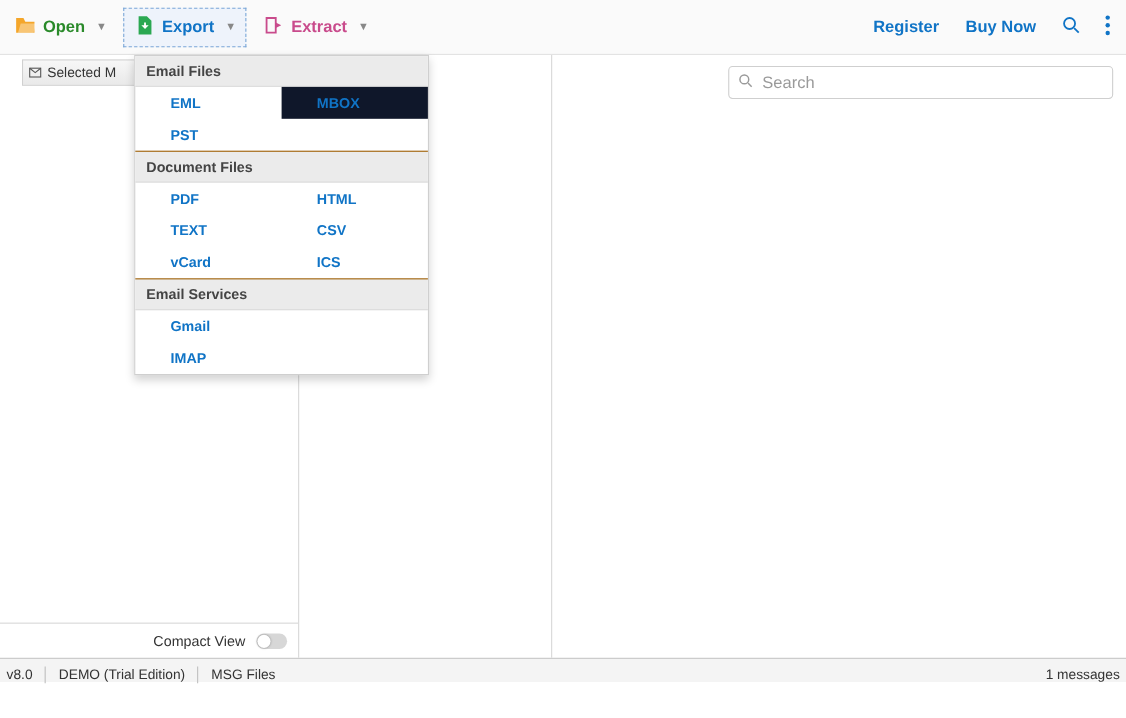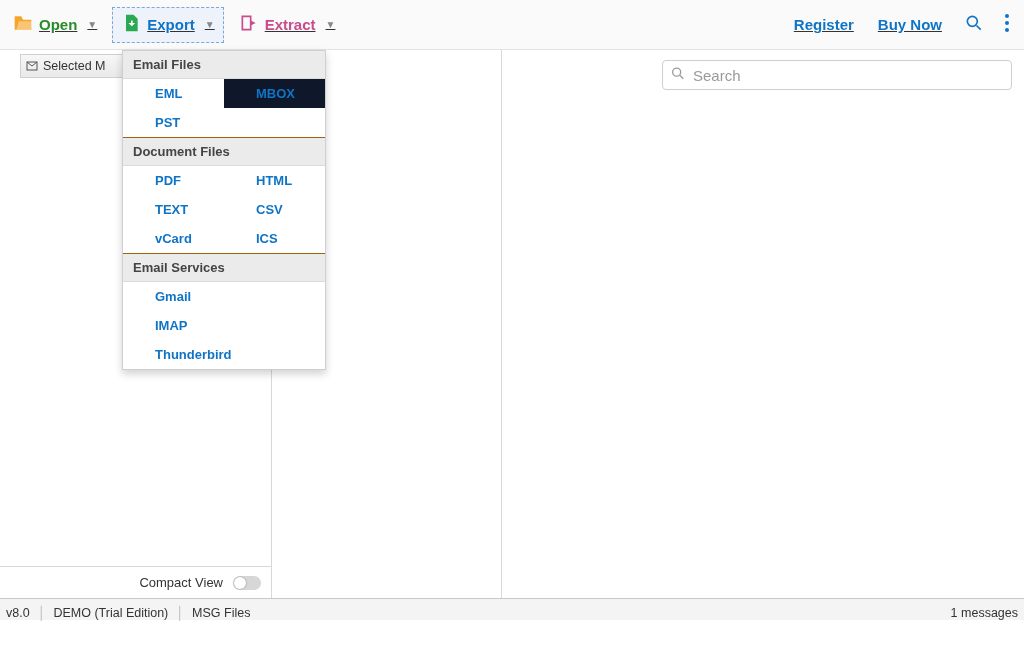--- a/index.html
+++ b/index.html
@@ -1,21 +1,21 @@
 <!DOCTYPE html>
 <html><head>
 <meta charset="utf-8">
 <style>
   * { box-sizing: border-box; margin: 0; padding: 0; font-family: "Segoe UI", Tahoma, sans-serif; }
   body { width: 1024px; height: 653px; overflow: hidden; background: #fff; position: relative; font-size: 13px; color: #333; }
 
   
   .toolbar {
     height: 50px; display: flex; align-items: center; padding: 0 4px;
-    border-bottom: 1px solid #e3e3e3; background: #fafafa; text-decoration: underline;
+    border-bottom: 1px solid #e3e3e3; background: #fafafa;
   }
   .tb-btn {
     display: flex; align-items: center; gap: 6px; height: 36px;
     padding: 0 8px; margin-right: 6px; border: 1px solid transparent;
     font-weight: 600; font-size: 15px; cursor: pointer; user-select: none;
   }
   .tb-btn.active { border: 1px dashed #7ca7d8; background: #eef3fb; }
   .tb-btn span.caret { margin-left: 4px; font-size: 10px; color: #888; }
   .open-txt   { color: #2a8a2a; }
   .export-txt { color: #1074c6; }
@@ -74,21 +74,21 @@
   
   .status {
     height: 22px; border-top: 1px solid #c8c8c8; background: #f4f4f4;
     display: flex; align-items: flex-end; padding: 0 6px; font-size: 12.5px; color: #333;
   }
   .status .sep { color: #bbb; margin: 0 8px; }
   .status .grow { flex: 1; }
 
   
   .dropdown {
-    position: absolute; left: 122px; top: 50px; width: 204px;
+    position: absolute; left: 122px; top: 50px; width: 268px;
     background: #fff; border: 1px solid #cfcfcf;
     box-shadow: 0 4px 8px rgba(0,0,0,.18); z-index: 10;
   }
   .dd-section {
     background: #ebebeb; padding: 6px 10px; font-size: 13px; font-weight: 600;
     color: #444; border-top: 1px solid #a16207; border-bottom: 1px solid #dcdcdc;
   }
   .dd-section:first-child { border-top: none; }
   .dd-grid {
     display: grid; grid-template-columns: 1fr 1fr;
@@ -220,16 +220,13 @@
     <div class="dd-item">vCard</div>
     <div class="dd-item">ICS</div>
   </div>
 
   <div class="dd-section">Email Services</div>
   <div class="dd-grid">
     <div class="dd-item">Gmail</div>
     <div class="dd-item full">IMAP</div>
   </div>
 
-  <div class="dd-grid">
-    <div class="dd-item full">Thunderbird</div>
-  </div>
 </div>
 
 </body></html>

